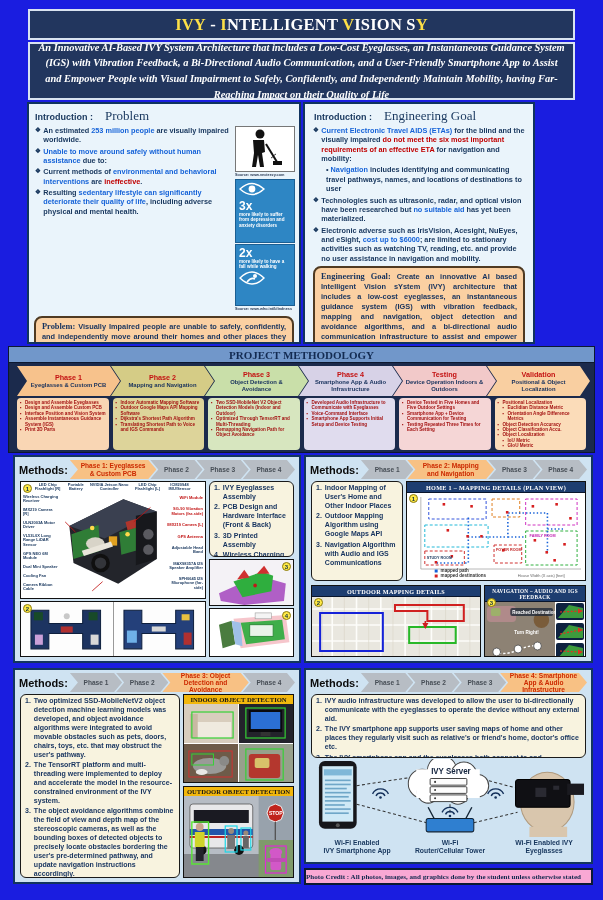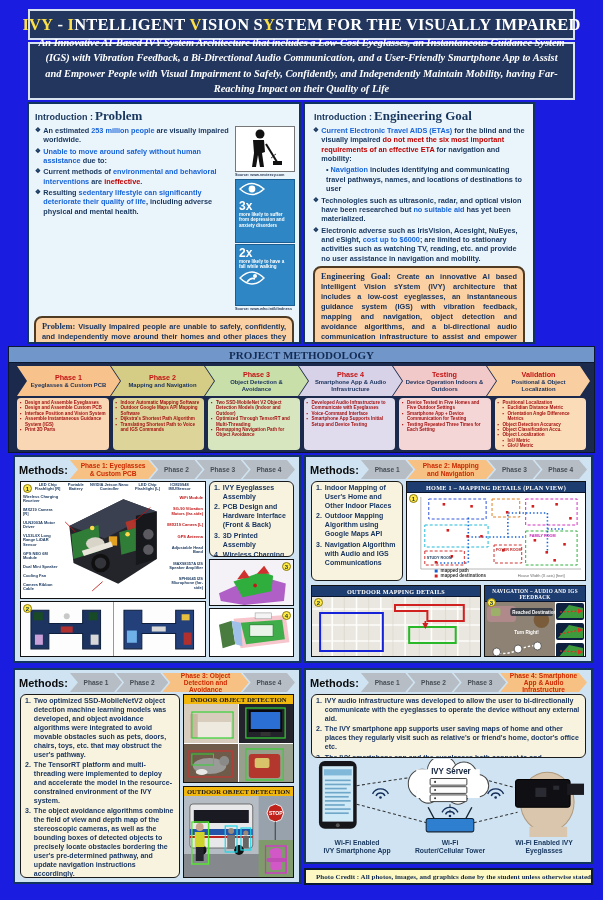--- a/index.html
+++ b/index.html
@@ -2,27 +2,27 @@
 <html><head>
 <meta charset="utf-8">
 <style>
   html,body{margin:0;padding:0}
   body{width:603px;height:900px;position:relative;background:#1a1de0;font-family:"Liberation Sans",sans-serif;overflow:hidden}
   *{box-sizing:border-box}
   .abs{position:absolute}
   .navybox{background:#22365e;border:2px solid #d9e3f0;color:#fff}
   #title{left:28px;top:9px;width:547px;height:31px;display:flex;align-items:center;justify-content:center;font-family:"Liberation Serif",serif;font-weight:700;font-size:16.5px;letter-spacing:.2px;white-space:pre}
   #title .acc{color:#fde047}
-  #subtitle{left:28px;top:42px;width:547px;height:58px;display:flex;align-items:flex-end;text-align:center;font-family:"Liberation Serif",serif;font-style:italic;font-weight:700;font-size:10.4px;line-height:1.5;padding:1px 8px}
+  #subtitle{left:28px;top:42px;width:547px;height:58px;display:flex;align-items:center;text-align:center;font-family:"Liberation Serif",serif;font-style:italic;font-weight:700;font-size:10.4px;line-height:1.5;padding:1px 8px}
   .panel{background:#eaf4fb;border:2px solid #10335f;overflow:hidden}
   #introL{left:27px;top:102px;width:274px;height:242px}
   #introR{left:303px;top:102px;width:232px;height:242px;padding:0 3px}
   .ihead{padding:2px 6px 0;color:#17365d}
   .ihead .lab{font-weight:700;font-size:9px}
-  .ihead .tit{font-family:"Liberation Serif",serif;font-weight:700;font-size:13px;margin-left:2px}
+  .ihead .tit{font-family:"Liberation Serif",serif;font-weight:400;font-size:13px;margin-left:12px}
   .cols{display:flex}
   .ptext{flex:1;padding:2px 2px 0 6px}
   .pimgs{width:64px;padding:2px 4px 0 0}
   .bullet{display:flex;margin-bottom:2px;color:#17365d;font-weight:700;font-size:7.3px;line-height:1.28;text-align:left}
   .bullet::before{content:"\2756";font-size:6.5px;margin-right:2.5px;color:#17365d}
   .hb{color:#1663d8}
   .hr{color:#c00000}
   .subul{margin:0 0 2px 13px;padding:0;list-style:none}
   .subul li{font-size:7.3px;font-weight:700;color:#17365d;line-height:1.3}
   .subul li::before{content:"\2022  "}
@@ -71,26 +71,26 @@
   #fig1{height:118px;width:100%}
   .f1top{display:flex;justify-content:space-around;font-size:4px;font-weight:700;color:#17365d;text-align:center;line-height:1.05;padding:1px 10px 0}
   .f1mid{display:flex;height:103px}
   .f1side{width:40px;display:flex;flex-direction:column;justify-content:space-around;font-size:4px;font-weight:700;color:#17365d;line-height:1.05;padding:1px 2px}
   .f1side.r{text-align:right}
   .redlab{color:#c11212}
   #fig2{height:56px;width:100%;display:flex}
   .pcbpanel{flex:1;position:relative}
   .pcbpanel.first{border-right:1px solid #999}
   .capline{font-size:6.8px;font-weight:700;color:#17365d;text-align:center;line-height:1.2}
-  #footer{left:304px;top:868px;width:289px;height:17px;background:#fef9c3;border:2px solid #0a1a33;display:flex;align-items:center;justify-content:flex-end;font-family:"Liberation Serif",serif;font-weight:700;font-size:7.1px;color:#12294e}
+  #footer{left:304px;top:868px;width:289px;height:17px;background:#f9a8d4;border:2px solid #0a1a33;display:flex;align-items:center;justify-content:flex-start;font-family:"Liberation Serif",serif;font-weight:700;font-size:7.1px;color:#12294e}
 </style>
 </head>
 <body>
 
-<div class="abs navybox" id="title"><span class="acc">IVY</span><span> - </span><span class="acc">I</span><span>NTELLIGENT </span><span class="acc">V</span><span>ISION S</span><span class="acc">Y</span><span>STEM FOR THE VISUALLY IMPAIRED</span></div>
+<div class="abs navybox" id="title"><span class="acc">IVY</span><span> - </span><span class="acc">I</span><span>NTELLIGENT </span><span class="acc">V</span><span>ISION S</span><span class="acc">Y</span></div>
 
 <div class="abs navybox" id="subtitle">
     <span>An Innovative AI-Based IVY System Architecture that includes a Low-Cost Eyeglasses, an Instantaneous Guidance System (IGS) with Vibration Feedback, a Bi-Directional Audio Communication, and a User-Friendly Smartphone App to Assist and Empower People with Visual Impairment to Safely, Confidently, and Independently Maintain Mobility, having Far-Reaching Impact on their Quality of Life</span>
   </div>
 
 <div class="abs panel" id="introL">
   <div class="ihead"><span class="lab">Introduction :</span><span class="tit">Problem</span></div>
   <div class="cols">
     <div class="ptext">
       <div class="bullet">

